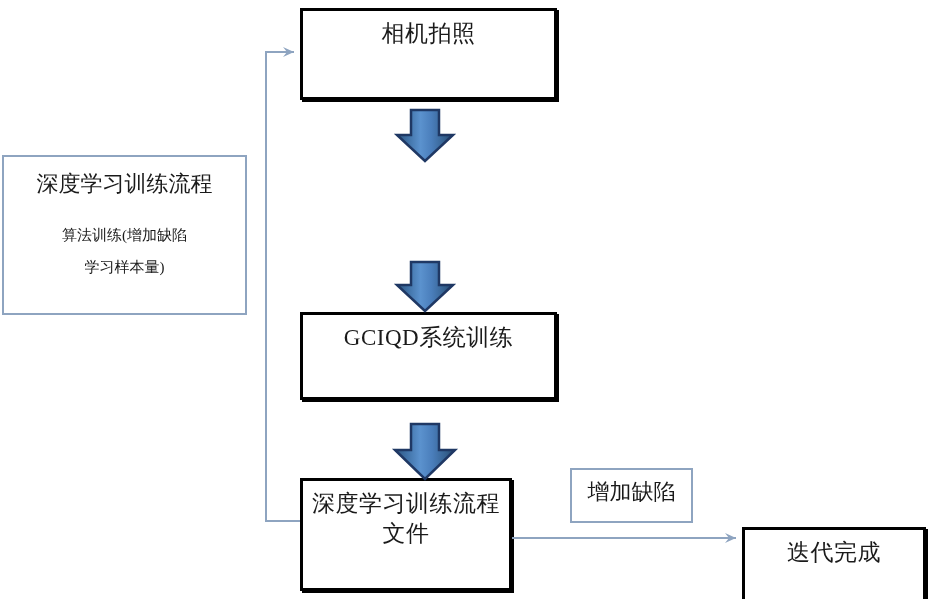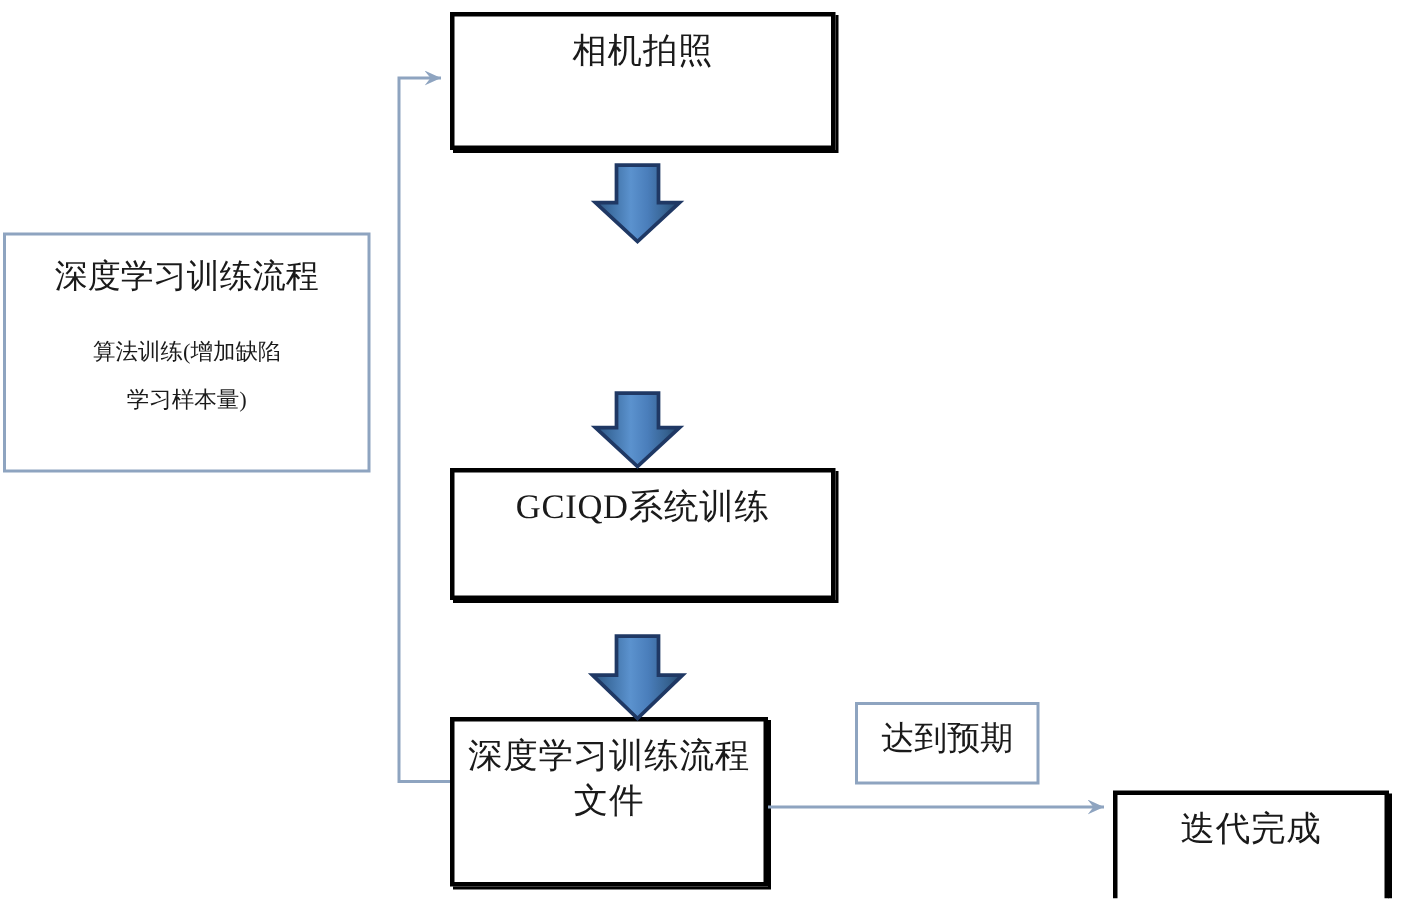--- a/index.html
+++ b/index.html
@@ -137,21 +137,21 @@
     <div class="label">迭代完成</div>
   </div>
 
   <div class="note-box side-note" style="left:2px; top:155px; width:245px; height:160px;">
     <div class="line1">深度学习训练流程</div>
     <div class="line2">算法训练(增加缺陷
 学习样本量)</div>
   </div>
 
   <div class="note-box reach-note" style="left:570px; top:468px; width:123px; height:55px;">
-    <div class="label">达到预期</div>
+    <div class="label">增加缺陷</div>
   </div>
 
   <svg class="overlay arrows-layer" viewBox="0 0 935 599" xmlns="http://www.w3.org/2000/svg">
     <defs>
       <linearGradient id="arrGrad" x1="0" y1="0" x2="1" y2="0">
         <stop offset="0%" stop-color="#2E5580"></stop>
         <stop offset="18%" stop-color="#3E6FA3"></stop>
         <stop offset="42%" stop-color="#5B92CE"></stop>
         <stop offset="62%" stop-color="#4A7EBB"></stop>
         <stop offset="85%" stop-color="#35618F"></stop>

